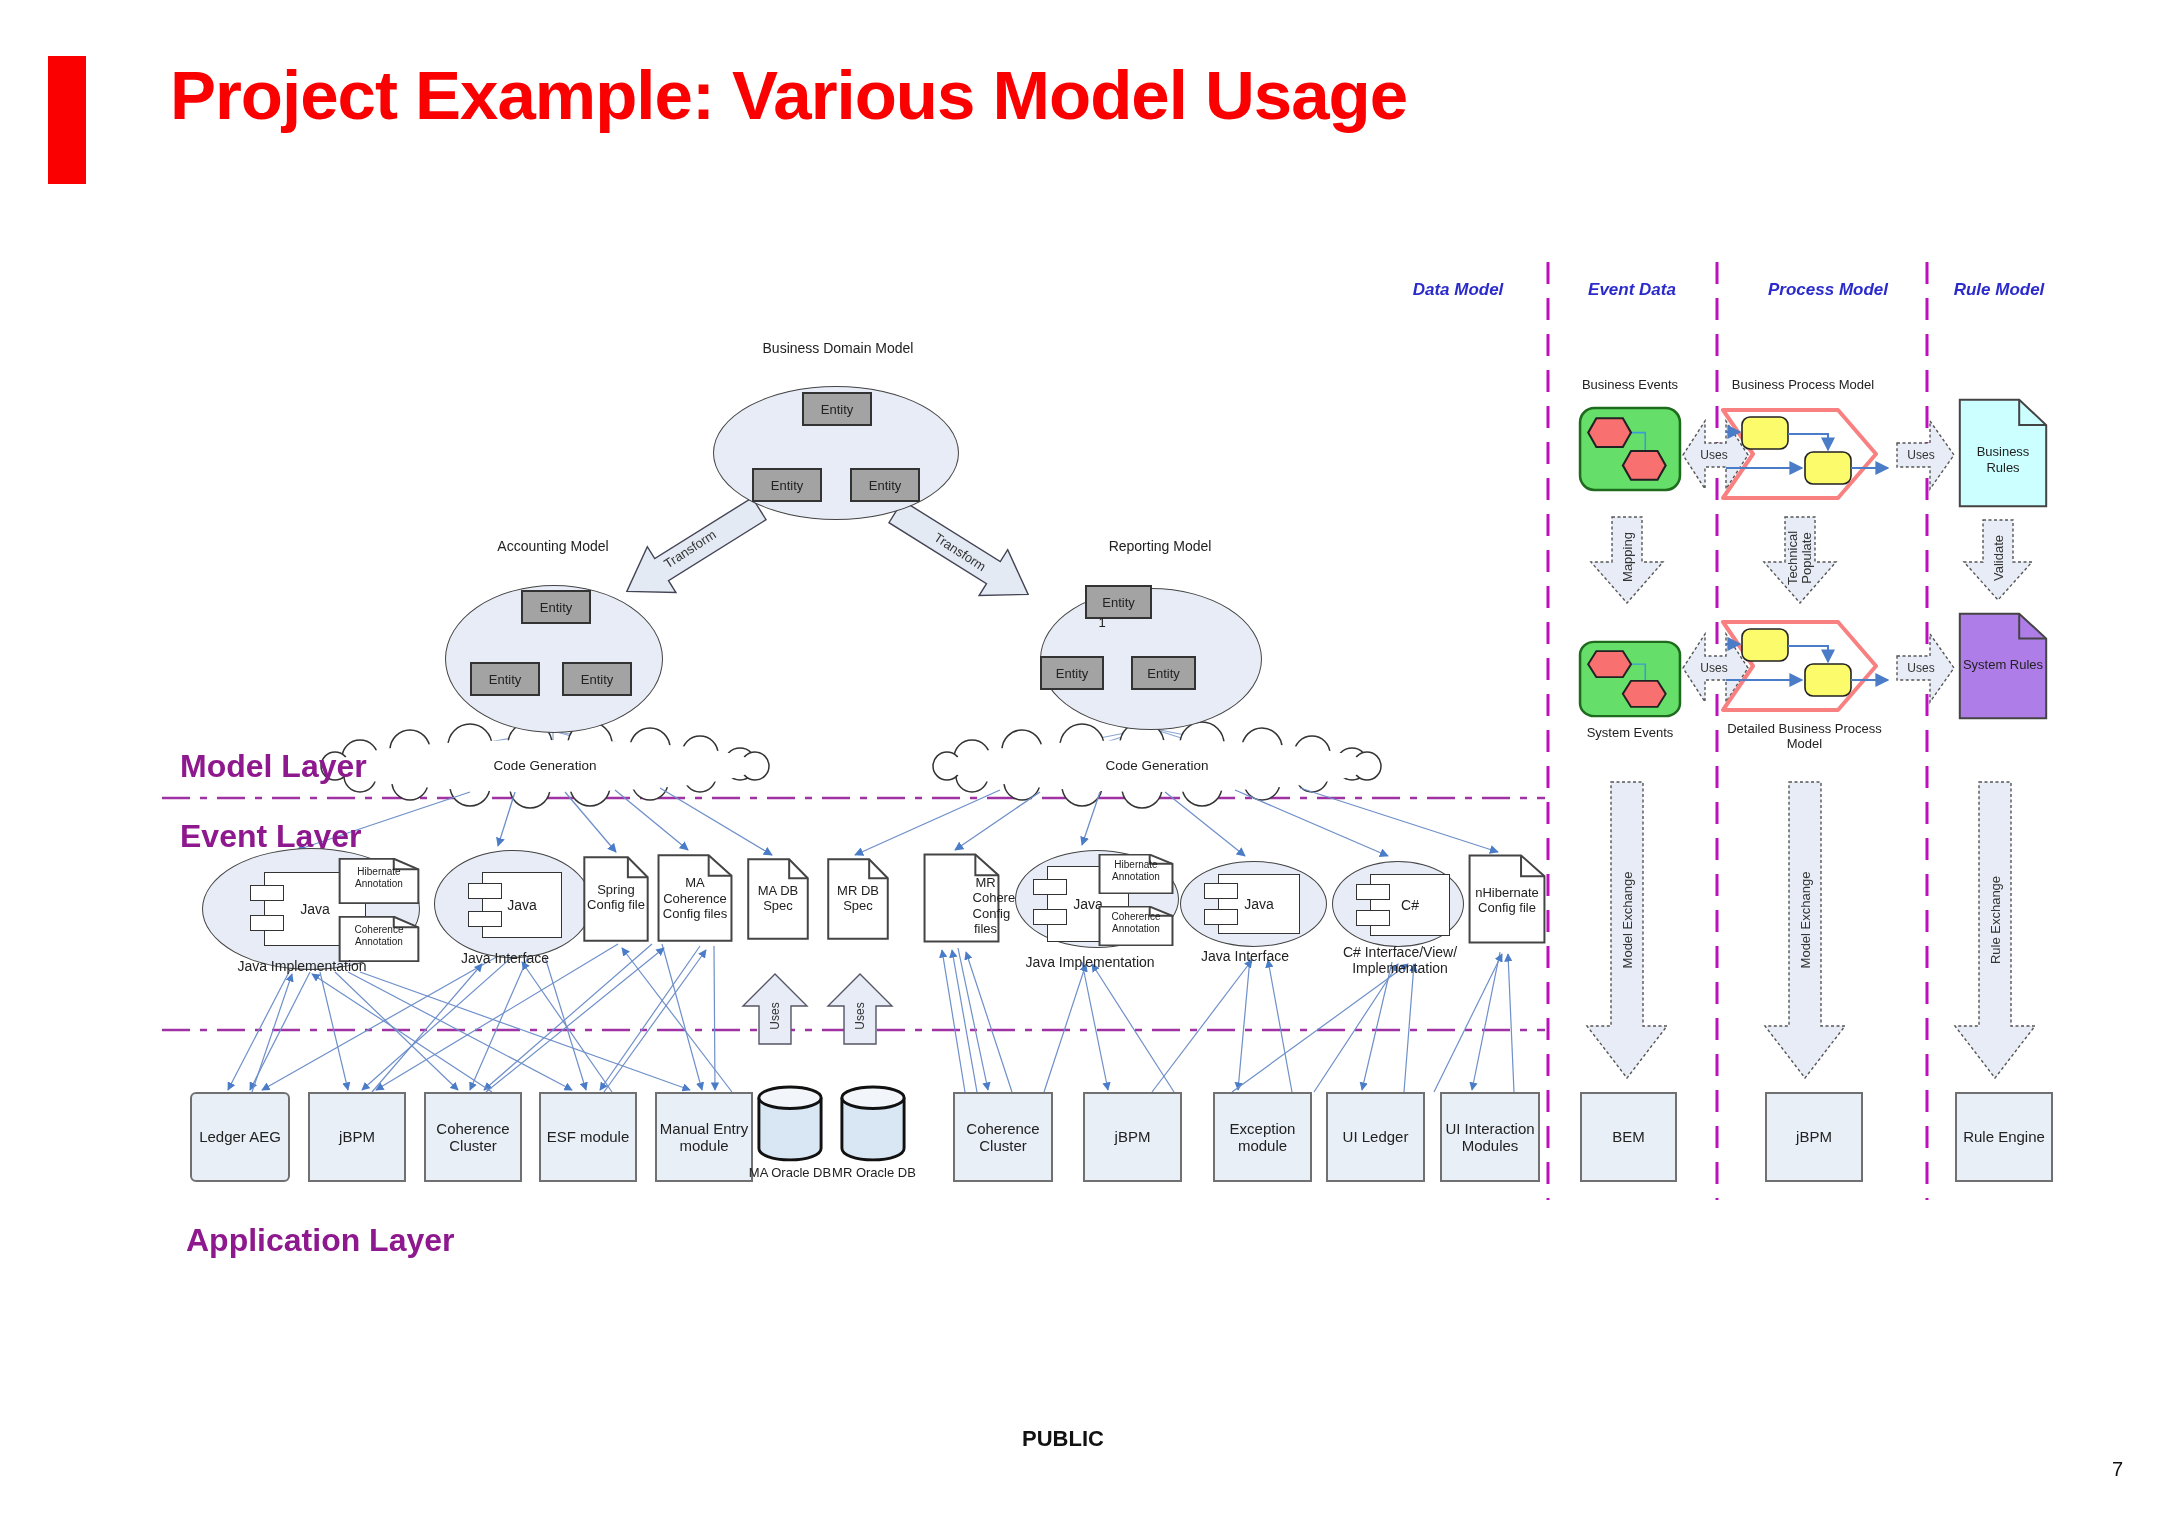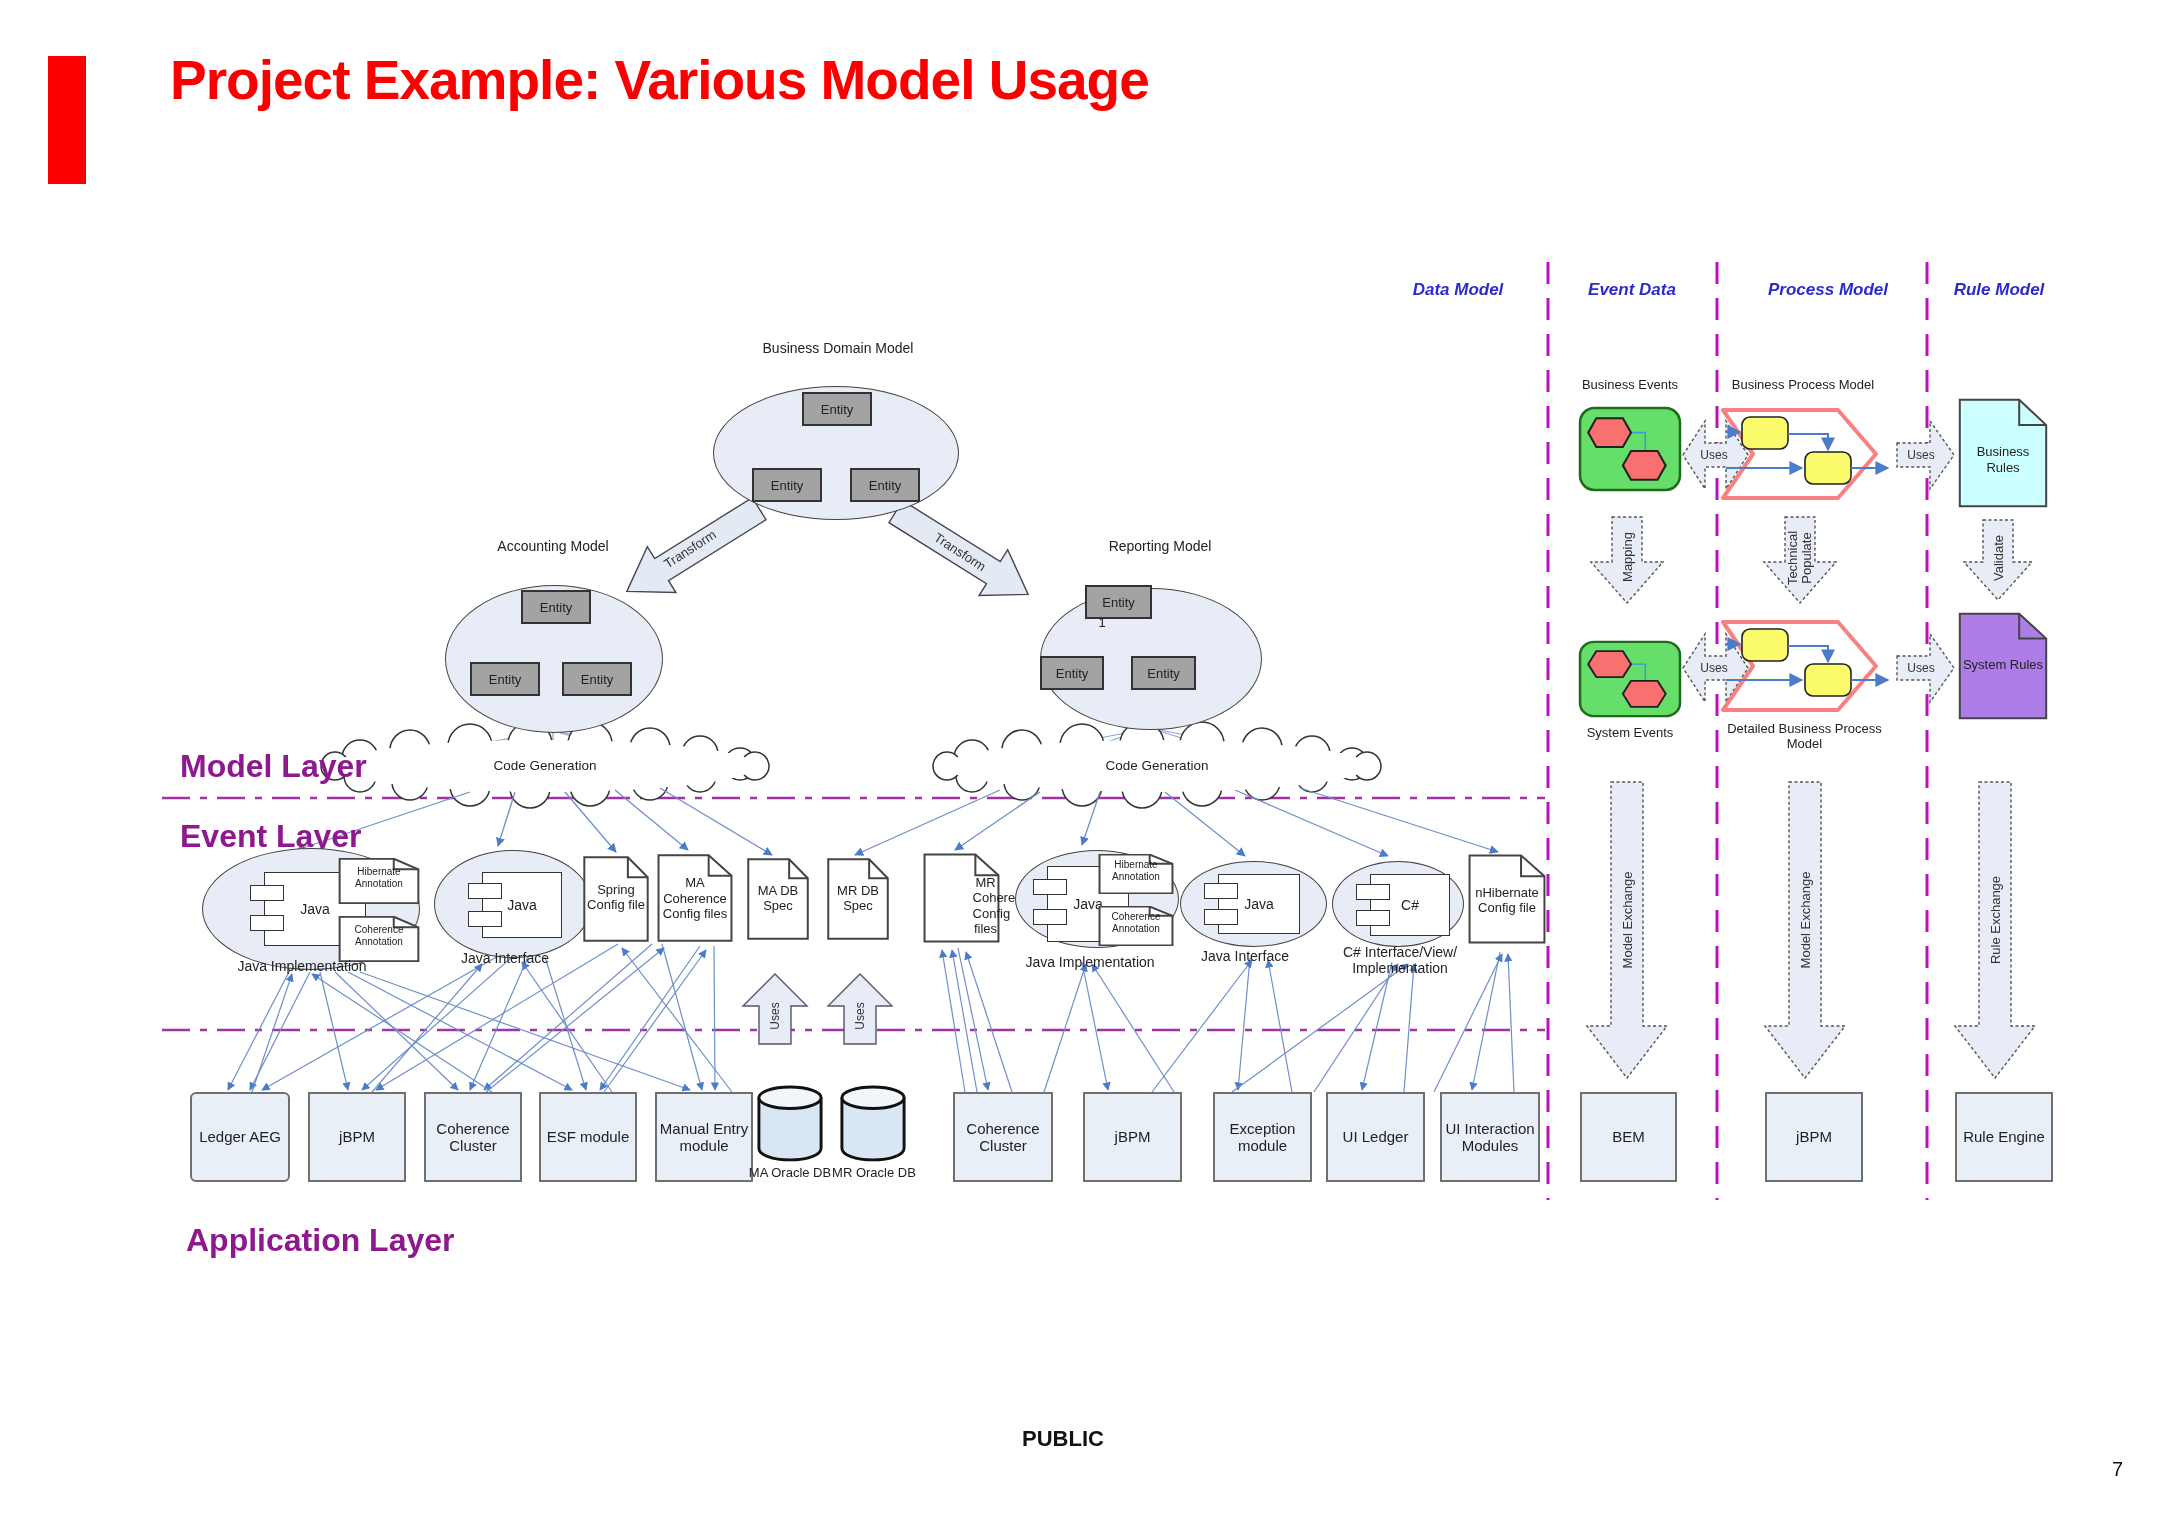--- a/index.html
+++ b/index.html
@@ -1,21 +1,21 @@
 <!DOCTYPE html>
 <html><head>
 <meta charset="utf-8">
 <style>
   html,body{margin:0;padding:0;background:#fff;}
   body{width:2178px;height:1522px;position:relative;overflow:hidden;
        font-family:"Liberation Sans","DejaVu Sans",sans-serif;color:#222;}
   .abs{position:absolute;}
   
   #accent-bar{left:48px;top:56px;width:38px;height:128px;background:#FB0000;}
-  #page-title{left:170px;top:48px;font-size:55px;font-weight:bold;color:#FB0000;letter-spacing:-1px;}
+  #page-title{left:170px;top:56px;font-size:69px;font-weight:bold;color:#FB0000;letter-spacing:-1px;}
   
   .layer-lbl{font-size:32px;font-weight:bold;color:#8E188E;}
   .col-lbl{font-size:17px;font-weight:bold;font-style:italic;color:#2B2BCC;text-align:center;}
   
   .ell{border-radius:50%;background:#E7ECF6;border:1.6px solid #444;}
   .ent{background:#a3a3a3;border:2px solid #333;font-size:13px;display:flex;align-items:center;justify-content:center;}
   .box{background:#E9EFF7;border:2px solid #707070;font-size:15px;display:flex;align-items:center;justify-content:center;text-align:center;line-height:1.15;}
   .mlbl{font-size:14px;text-align:center;}
   .slbl{font-size:13px;text-align:center;line-height:1.15;}
   .doc{position:absolute;}

